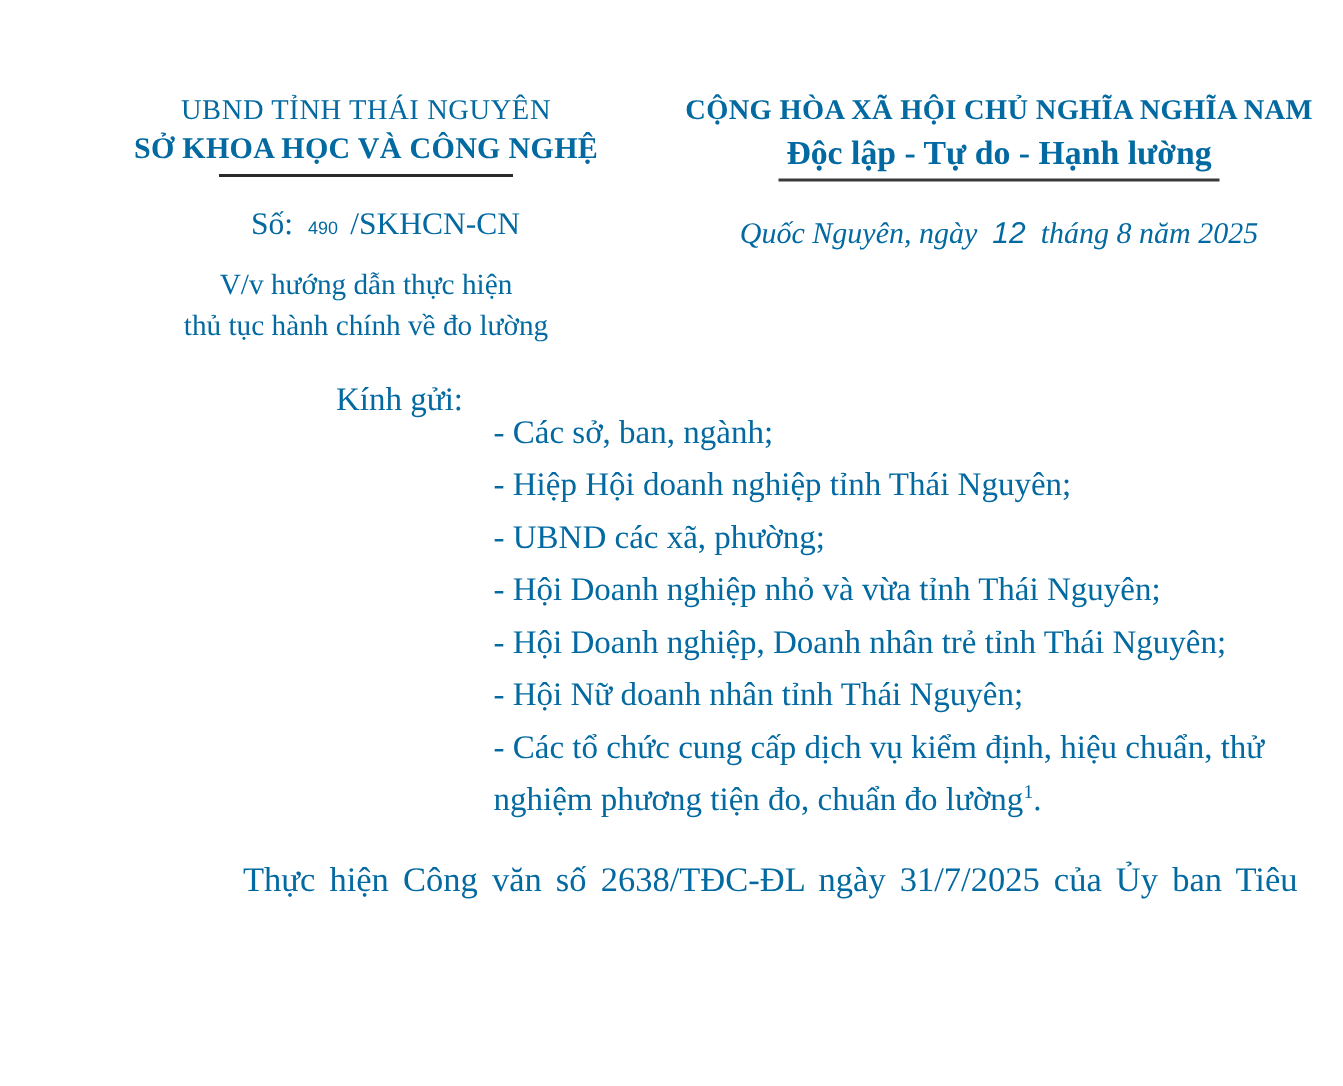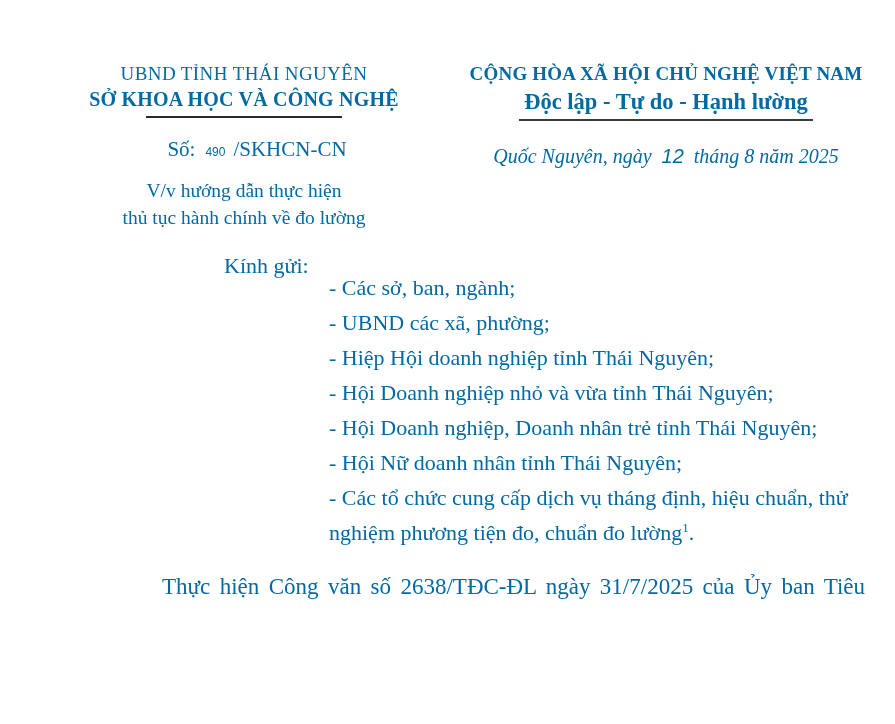--- a/index.html
+++ b/index.html
@@ -75,37 +75,37 @@
     <div class="issuer-name">SỞ KHOA HỌC VÀ CÔNG NGHỆ</div>
     <div class="rule rule-left"></div>
     <div class="doc-number">
       <span>Số:</span><span class="num sans">490</span><span>/SKHCN-CN</span>
     </div>
     <div class="subject1">V/v hướng dẫn thực hiện</div>
     <div class="subject2">thủ tục hành chính về đo lường</div>
   </div>
 
   <div class="national-block">
-    <div class="country-line">CỘNG HÒA XÃ HỘI CHỦ NGHỆ VIỆT NAM</div>
+    <div class="country-line">CỘNG HÒA XÃ HỘI CHỦ NGHĨA NGHĨA NAM</div>
     <div class="motto-line">Độc lập - Tự do - Hạnh lường</div>
     <div class="rule rule-right"></div>
     <div class="dateline">
       <span>Quốc Nguyên, ngày</span><span class="day sans">12</span><span>tháng 8 năm 2025</span>
     </div>
   </div>
 
   <div class="salutation">Kính gửi:</div>
 
   <div class="recipients">
     <div class="recipient">- Các sở, ban, ngành;</div>
+    <div class="recipient">- Hiệp Hội doanh nghiệp tỉnh Thái Nguyên;</div>
     <div class="recipient">- UBND các xã, phường;</div>
-    <div class="recipient">- Hiệp Hội doanh nghiệp tỉnh Thái Nguyên;</div>
     <div class="recipient">- Hội Doanh nghiệp nhỏ và vừa tỉnh Thái Nguyên;</div>
     <div class="recipient">- Hội Doanh nghiệp, Doanh nhân trẻ tỉnh Thái Nguyên;</div>
     <div class="recipient">- Hội Nữ doanh nhân tỉnh Thái Nguyên;</div>
     <div class="recipient">
-      <span>- Các tổ chức cung cấp dịch vụ tháng định, hiệu chuẩn, thử nghiệm phương tiện đo, chuẩn đo lường</span><sup>1</sup><span>.</span>
+      <span>- Các tổ chức cung cấp dịch vụ kiểm định, hiệu chuẩn, thử nghiệm phương tiện đo, chuẩn đo lường</span><sup>1</sup><span>.</span>
     </div>
   </div>
 
   <div class="body-paragraph">Thực hiện Công văn số 2638/TĐC-ĐL ngày 31/7/2025 của Ủy ban Tiêu chuẩn Đo lường Chất lượng Quốc gia và Công văn số 1353/UBND-TTPVHCC ngày 05/8/2025 của Ủy ban nhân dân tỉnh Thái Nguyên về việc hướng dẫn thủ tục hành chính về đo lường; Sở Khoa học và Công nghệ trân trọng đề nghị các cơ quan, tổ chức, đơn vị phối hợp triển khai thực hiện các nội dung sau:</div>
 
 </div>
 
 </body></html>

